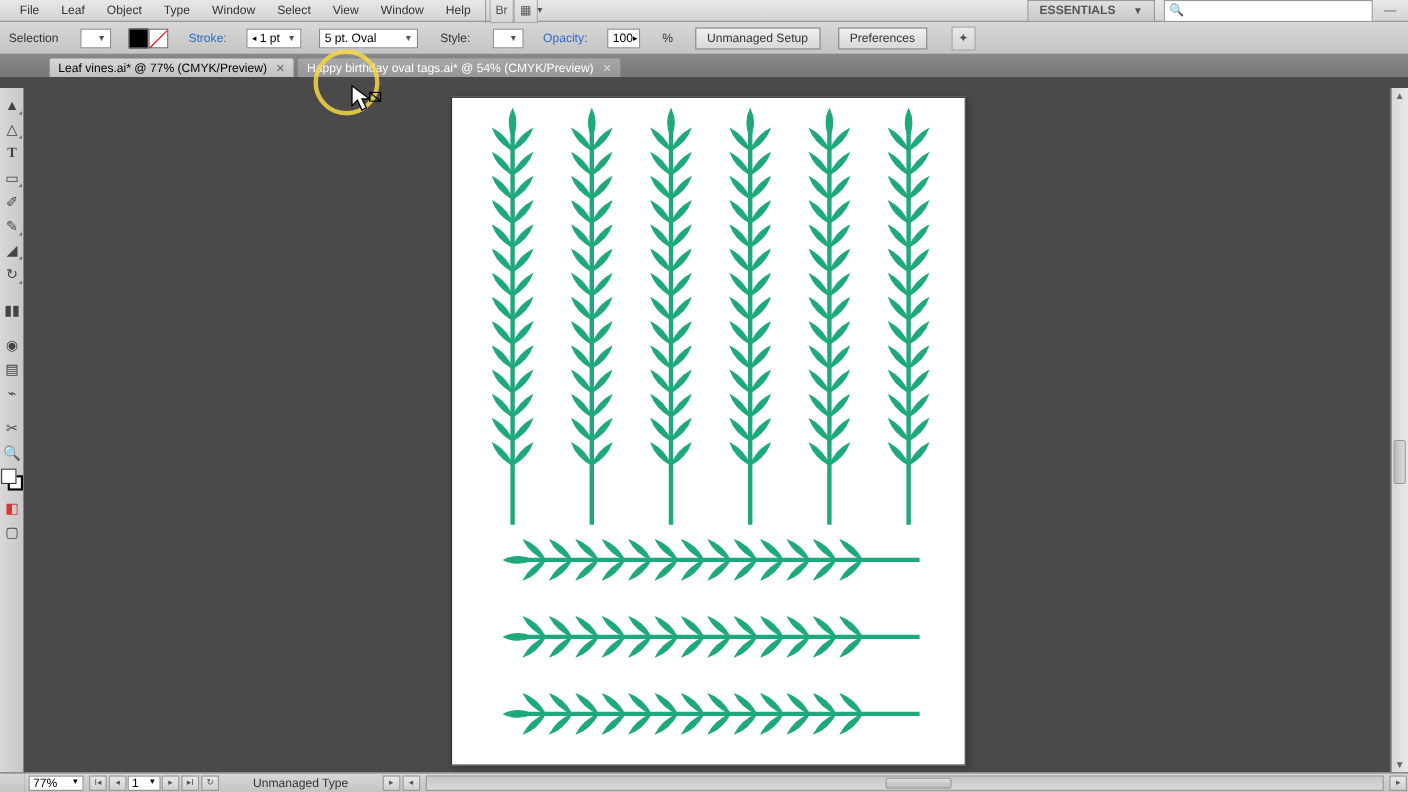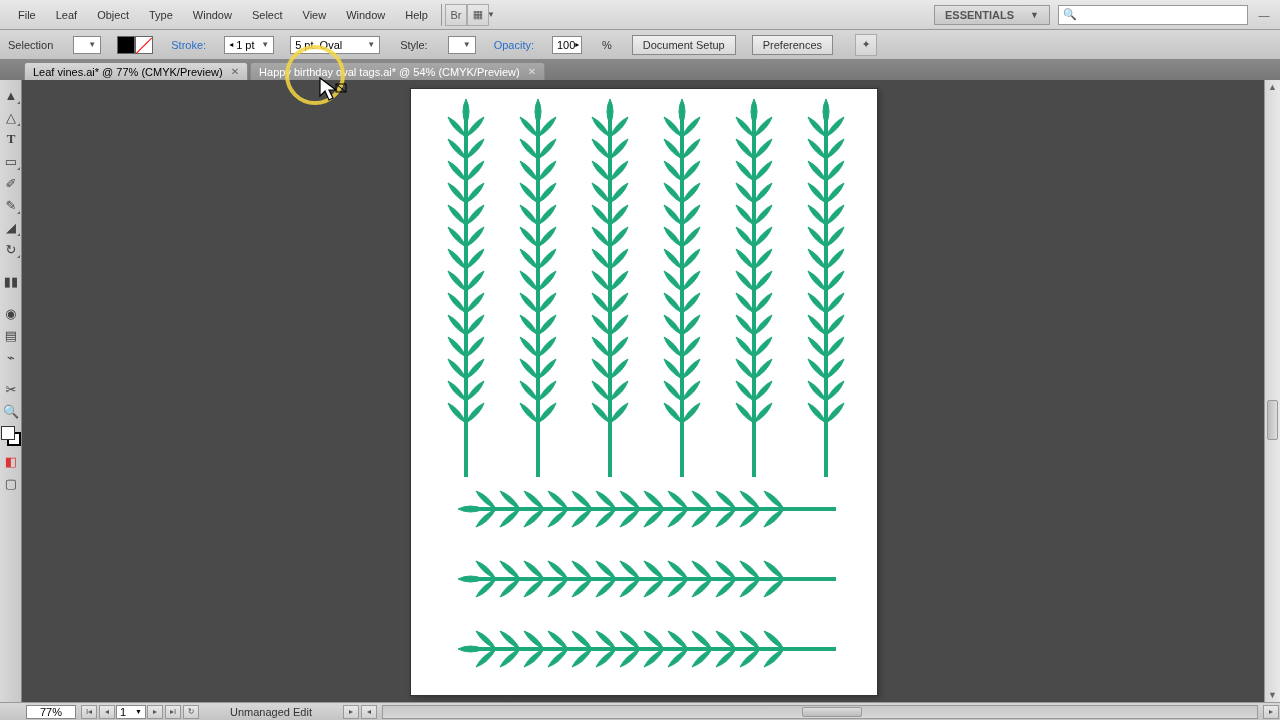--- a/index.html
+++ b/index.html
@@ -1,17 +1,17 @@
 <!DOCTYPE html>
 <html><head>
 <meta charset="utf-8">
 <style>
 *{margin:0;padding:0;box-sizing:border-box;font-family:"Segoe UI",Tahoma,sans-serif;font-size:11px;}
 body{background:#4a4a4a;width:1280px;height:720px;overflow:hidden;position:relative;}
-.menubar{background:linear-gradient(#e8e8e8,#d4d4d4);height:30px;display:flex;align-items:center;padding:0 8px;border-bottom:1px solid #999;}
+.menubar{background:linear-gradient(#e8e8e8,#d4d4d4);height:20px;display:flex;align-items:center;padding:0 8px;border-bottom:1px solid #999;}
 .menubar .menu-item{padding:6px 10px;cursor:pointer;color:#333;}
 .menubar-right{margin-left:auto;display:flex;align-items:center;gap:8px;}
 .workspace-switch{background:linear-gradient(#e0e0e0,#c8c8c8);border:1px solid #999;padding:3px 10px;display:flex;align-items:center;gap:16px;font-weight:bold;color:#555;}
 .workspace-switch .arrow{font-size:9px;}
 .search-box{width:190px;height:20px;background:#fff;border:1px solid #999;display:flex;align-items:center;padding:0 4px;}
 .search-icon{color:#888;font-size:11px;}
 .min-btn{width:16px;height:16px;display:flex;align-items:center;justify-content:center;color:#555;}
 .control-bar{background:linear-gradient(#d8d8d8,#c4c4c4);height:30px;display:flex;align-items:center;padding:0 4px;border-bottom:1px solid #888;gap:16px;}
 .label{color:#333;padding:0 4px;}
 .label-blue{color:#2a6dc9;padding:0 2px;}
@@ -20,42 +20,42 @@
 .dropdown .dd-arrow{font-size:8px;color:#555;margin-left:auto;}
 .swatch-pair{display:flex;}
 .swatch{width:18px;height:18px;border:1px solid #666;}
 .swatch.black{background:#000;}
 .swatch.none{background:#fff;position:relative;}
 .swatch.none::after{content:"";position:absolute;width:140%;height:1px;background:red;top:50%;left:-20%;transform:rotate(-45deg);}
 .opacity-box{background:#fff;border:1px solid #888;width:30px;height:18px;display:flex;align-items:center;padding:0 4px;}
 .btn{background:linear-gradient(#f0f0f0,#d8d8d8);border:1px solid #888;padding:3px 10px;color:#333;}
 .icon-btn{width:22px;height:22px;border:1px solid #aaa;background:linear-gradient(#e8e8e8,#d4d4d4);display:flex;align-items:center;justify-content:center;color:#555;}
 .divider{width:1px;height:22px;background:#999;margin:0 3px;}
-.tabs-bar{background:linear-gradient(#888,#777);height:20px;display:flex;align-items:flex-end;padding-left:24px;text-align:right;}
+.tabs-bar{background:linear-gradient(#888,#777);height:20px;display:flex;align-items:flex-end;padding-left:44px;text-align:right;}
 .tab{background:linear-gradient(#d8d8d8,#c0c0c0);border:1px solid #888;border-bottom:none;padding:2px 8px;display:flex;align-items:center;gap:8px;height:18px;border-radius:3px 3px 0 0;margin-right:2px;}
 .tab.active{background:linear-gradient(#a8a8a8,#969696);color:#fff;}
 .tab-close{font-size:10px;color:#666;cursor:pointer;}
 .tab.active .tab-close{color:#ddd;}
 .workspace{position:absolute;top:80px;left:22px;right:0;bottom:18px;background:#4a4a4a;display:flex;}
 .toolbar{position:absolute;top:80px;left:0;width:22px;bottom:18px;background:linear-gradient(90deg,#d8d8d8,#c8c8c8);border-right:1px solid #888;display:flex;flex-direction:column;padding-top:4px;}
 .tool{width:20px;height:20px;display:flex;align-items:center;justify-content:center;margin:1px;color:#444;font-size:13px;position:relative;}
 .tool.spacer{height:8px;}
 .tool-flyout{position:absolute;right:1px;bottom:1px;width:0;height:0;border-left:3px solid transparent;border-bottom:3px solid #666;}
 .fill-stroke{margin:4px 1px;width:20px;height:20px;position:relative;}
 .fs-fill{position:absolute;width:14px;height:14px;background:#fff;border:1px solid #333;top:0;left:0;}
 .fs-stroke{position:absolute;width:14px;height:14px;background:#fff;border:2px solid #000;bottom:0;right:0;}
 .canvas-area{flex:1;background:#4a4a4a;position:relative;overflow:hidden;}
 .artboard{position:absolute;background:#fff;border:1px solid #333;box-shadow:2px 2px 6px rgba(0,0,0,0.3);left:388px;top:8px;width:468px;height:608px;}
 .leaf{fill:#1ea97c;stroke:#1ea97c;}
 .scroll-right{position:absolute;right:0;top:0;bottom:0;width:16px;background:linear-gradient(90deg,#d8d8d8,#e8e8e8);border-left:1px solid #999;}
 .scroll-arrow{height:14px;display:flex;align-items:center;justify-content:center;color:#666;font-size:9px;}
 .scroll-thumb{position:absolute;left:2px;right:2px;height:40px;top:320px;background:linear-gradient(90deg,#bbb,#ddd);border:1px solid #999;border-radius:2px;}
 .status-bar{position:absolute;bottom:0;left:22px;right:0;height:18px;background:linear-gradient(#d8d8d8,#c4c4c4);border-top:1px solid #999;display:flex;align-items:center;}
 .status-left{position:absolute;bottom:0;left:0;width:22px;height:18px;background:linear-gradient(#d8d8d8,#c4c4c4);border-top:1px solid #999;}
-.zoom-box{width:50px;border:1px solid #888;background:#fff;height:14px;margin:0 4px;display:flex;align-items:center;padding:0 3px;flex-direction:column;}
+.zoom-box{width:50px;border:1px solid #888;background:#fff;height:14px;margin:0 4px;display:flex;align-items:center;padding:0 3px;}
 .nav-btn{width:16px;height:14px;border:1px solid #999;background:linear-gradient(#e8e8e8,#d0d0d0);display:flex;align-items:center;justify-content:center;font-size:8px;color:#555;margin:0 1px;}
 .artboard-num{width:30px;background:#fff;border:1px solid #888;height:14px;padding:0 3px;display:flex;align-items:center;}
 .status-text{margin:0 30px;color:#333;}
 .hscroll{flex:1;height:14px;background:linear-gradient(#c8c8c8,#d8d8d8);border:1px solid #999;margin:0 4px;position:relative;}
 .hscroll-thumb{position:absolute;top:1px;bottom:1px;left:48%;width:60px;background:linear-gradient(#ddd,#bbb);border:1px solid #999;border-radius:2px;}
 .highlight-ring{position:absolute;width:60px;height:60px;border:4px solid #f5d742;border-radius:50%;top:45px;left:285px;z-index:100;pointer-events:none;opacity:0.85;}
 .cursor{position:absolute;top:76px;left:318px;z-index:101;pointer-events:none;}
 </style>
 </head>
 <body>
@@ -108,21 +108,21 @@
   <span class="label">Style:</span>
   <div class="dropdown small">
       <span class="dd-arrow">▼</span>
     </div>
   <span class="label-blue">Opacity:</span>
   <div class="opacity-box">
     <span>100</span>
     <span class="dd-arrow" style="margin-left:auto;font-size:8px">▸</span>
   </div>
   <span class="label">%</span>
-  <div class="btn">Document Setup</div>
+  <div class="btn">Unmanaged Setup</div>
   <div class="btn">Preferences</div>
   <div class="icon-btn" style="margin-left:6px">✦</div>
 </div>
 
 <div class="tabs-bar">
   <div class="tab">
     <span>Leaf vines.ai* @ 77% (CMYK/Preview)</span>
     <span class="tab-close">✕</span>
   </div>
   <div class="tab active">
@@ -240,20 +240,20 @@
   </div>
   <div class="nav-btn">I◂</div>
   <div class="nav-btn">◂</div>
   <div class="artboard-num">
     <span>1</span>
     <span class="dd-arrow" style="margin-left:auto;font-size:7px">▼</span>
   </div>
   <div class="nav-btn">▸</div>
   <div class="nav-btn">▸I</div>
   <div class="nav-btn">↻</div>
-  <span class="status-text">Unmanaged Edit</span>
+  <span class="status-text">Unmanaged Type</span>
   <div class="nav-btn">▸</div>
   <div class="nav-btn">◂</div>
   <div class="hscroll">
     <div class="hscroll-thumb"></div>
   </div>
   <div class="nav-btn">▸</div>
 </div>
 
 </body></html>

